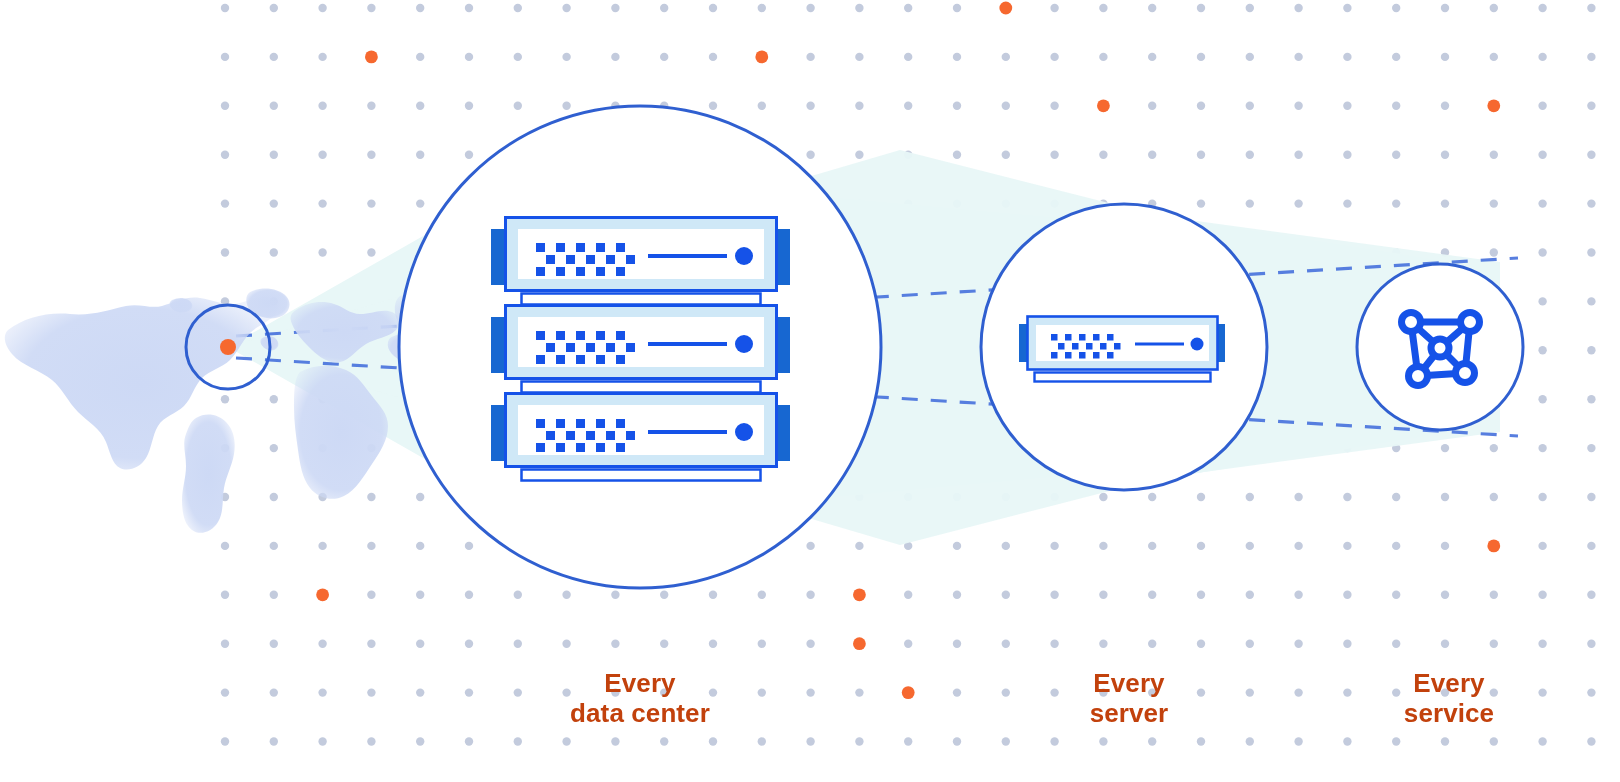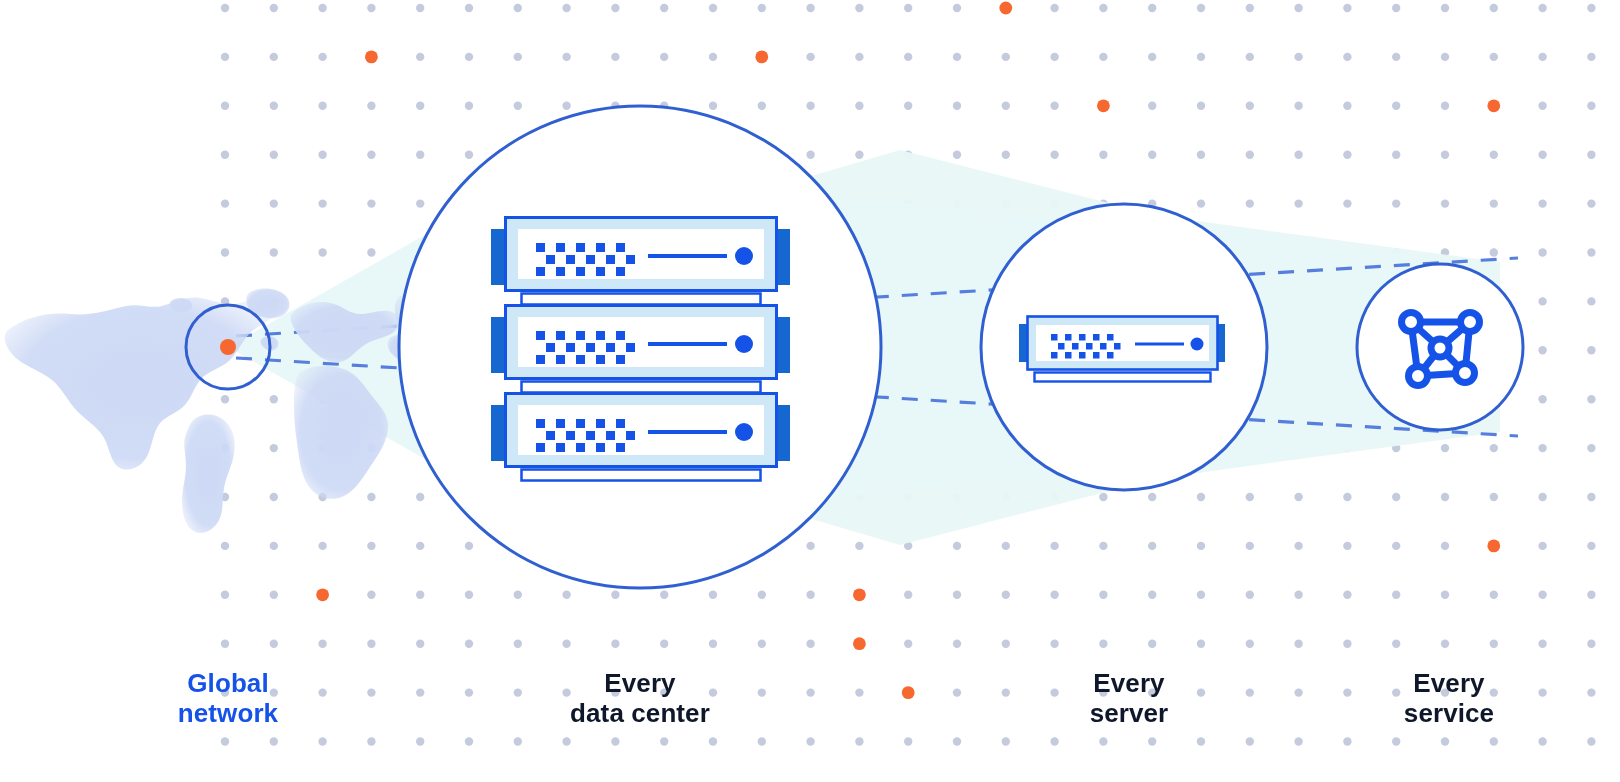--- a/index.html
+++ b/index.html
@@ -13,21 +13,21 @@
   #stage svg{position:absolute;top:0;left:0;}
 
   .label{
     position:absolute;
     text-align:center;
     font-size:26px;
     font-weight:700;
     line-height:1.16;
     letter-spacing:.1px;
     white-space:pre-line;
-    color:#0f172a;
+    color:#c2410c;
   }
   .label.blue{color:#1552e8;}
 </style>
 </head>
 <body>
 
 <div id="stage">
   <svg width="1620" height="782" viewBox="0 0 1620 782">
     <defs>
 
@@ -728,22 +728,20 @@
         <circle cx="1411" cy="322" r="9.5"></circle>
         <circle cx="1470" cy="322" r="9.5"></circle>
         <circle cx="1418" cy="376" r="9.5"></circle>
         <circle cx="1465" cy="373" r="9.5"></circle>
         <circle cx="1440" cy="348" r="9"></circle>
       </g>
 
     </g>
   </svg>
 
-  <div class="label blue" style="left:128px;top:668px;width:200px;">Global
-network</div>
 
   <div class="label" style="left:520px;top:668px;width:240px;">Every
 data center</div>
 
   <div class="label" style="left:1019px;top:668px;width:220px;">Every
 server</div>
 
   <div class="label" style="left:1339px;top:668px;width:220px;">Every
 service</div>
 </div>

